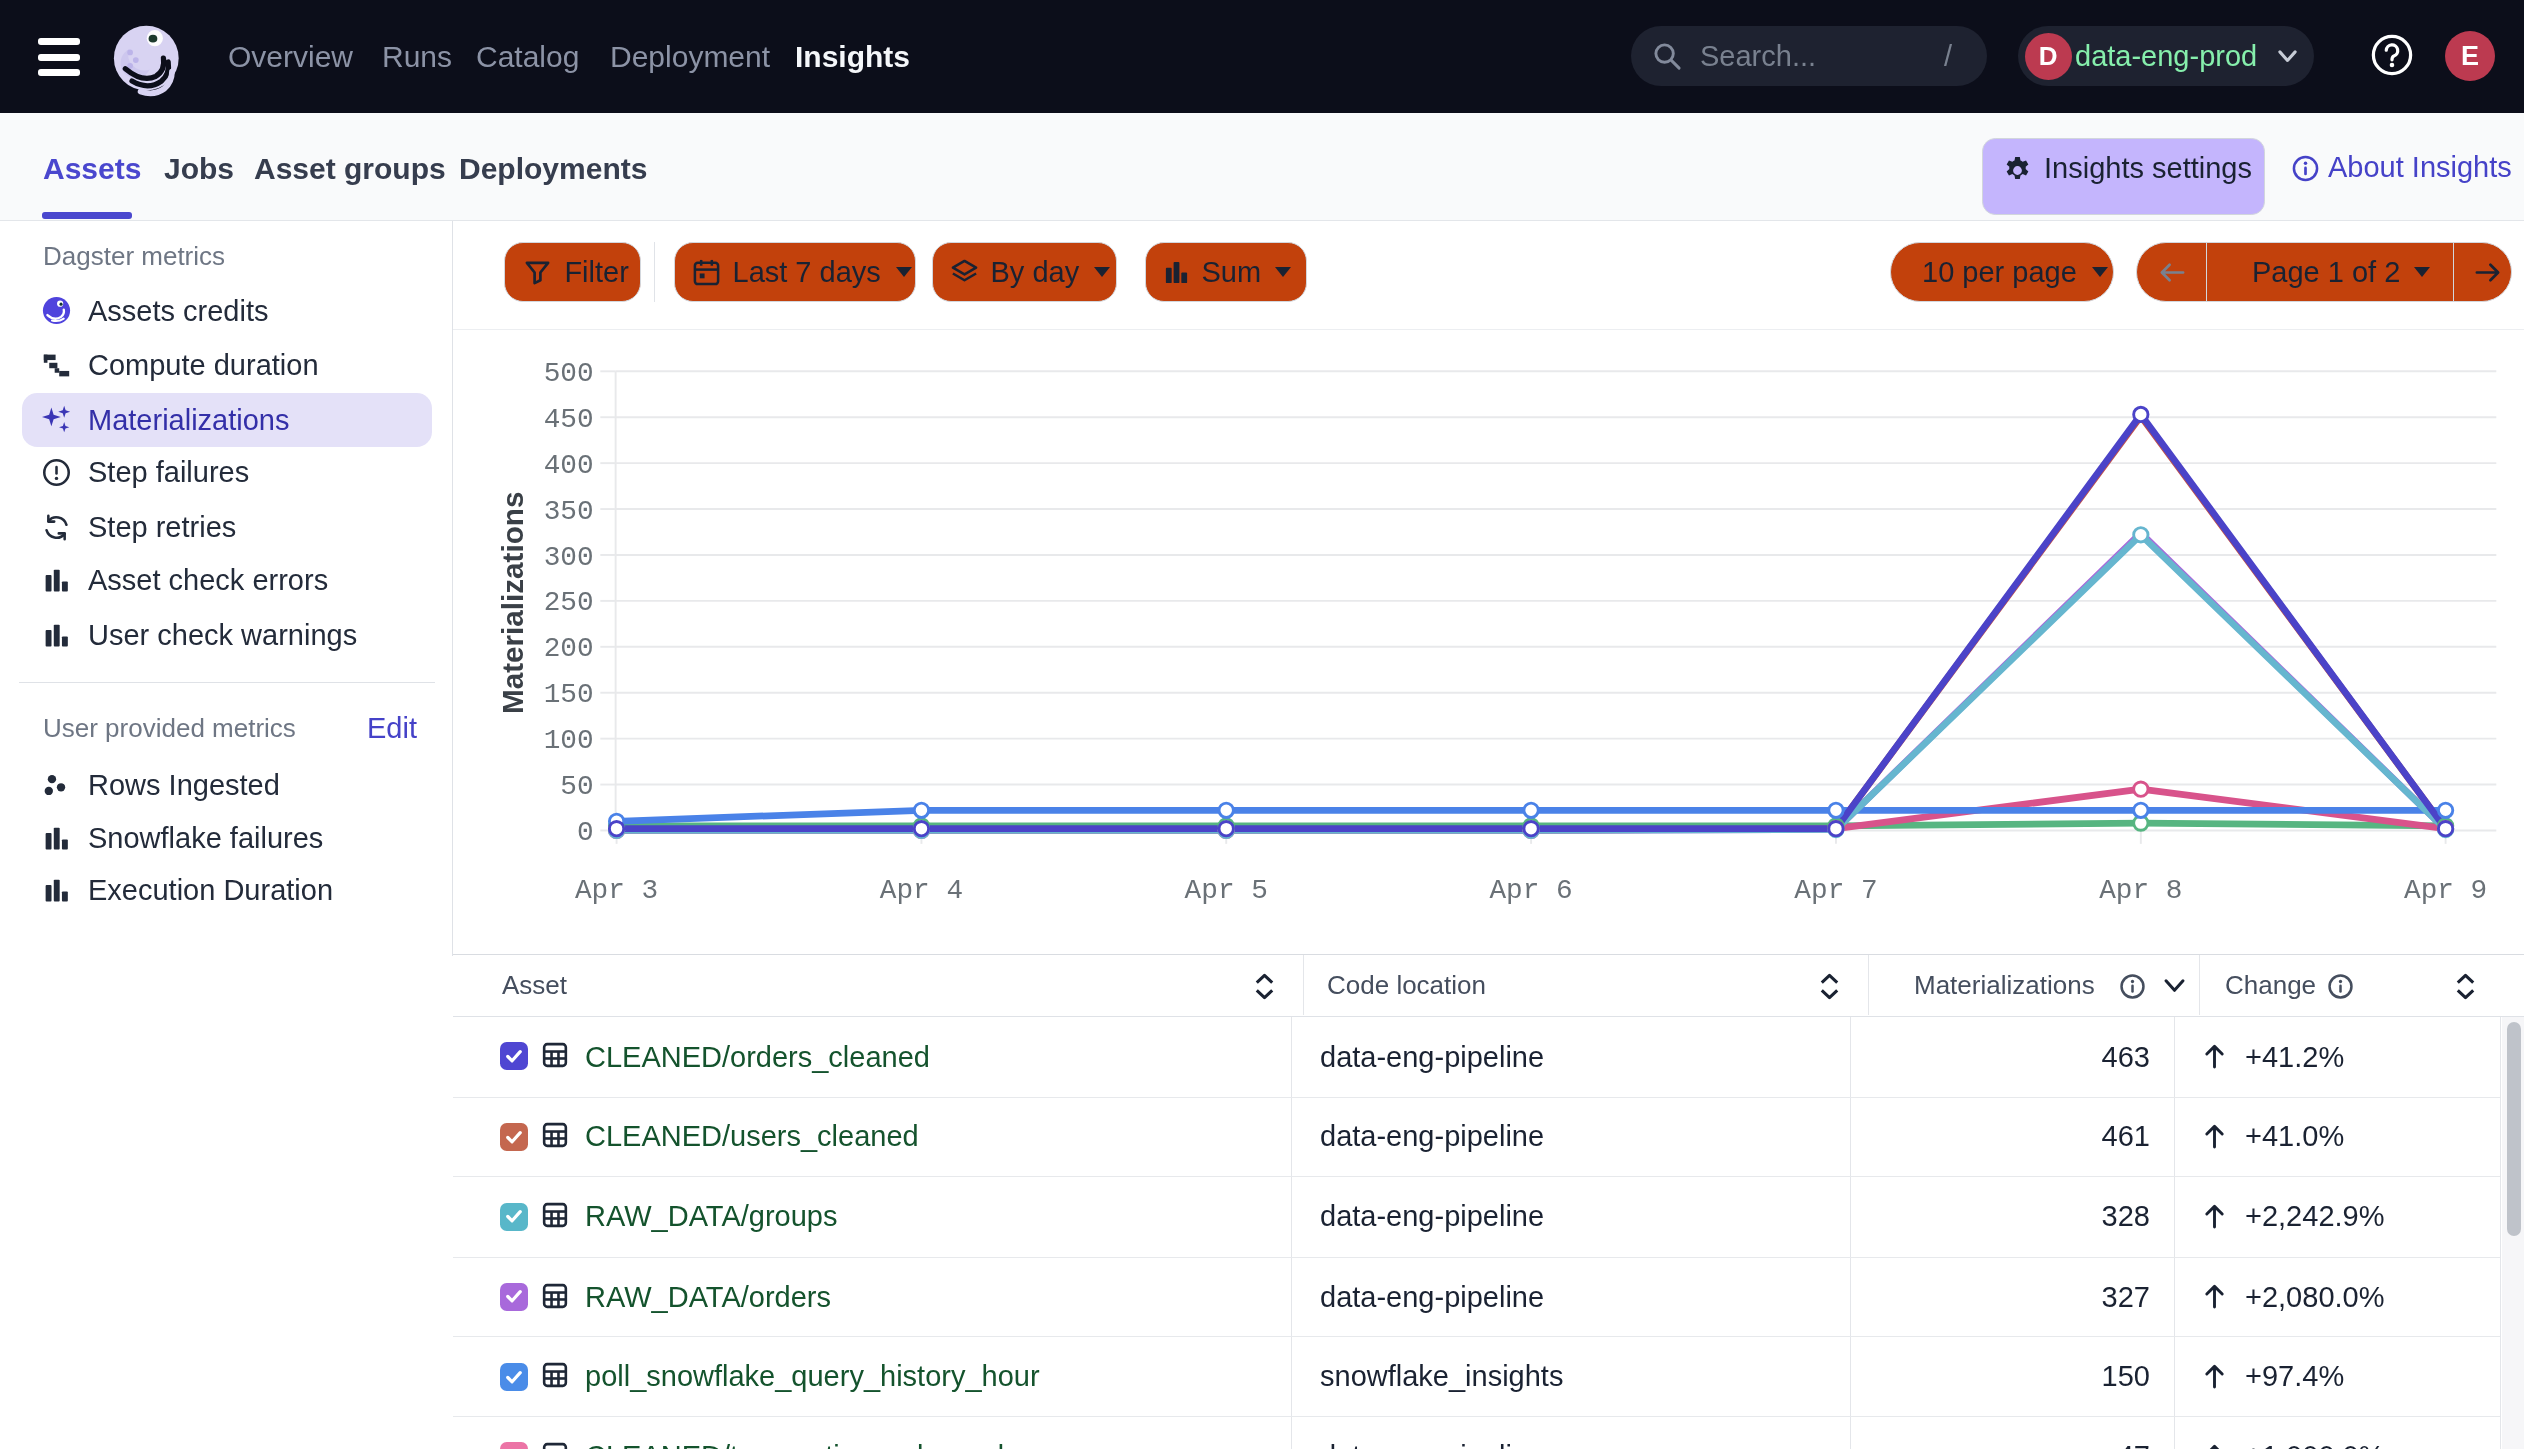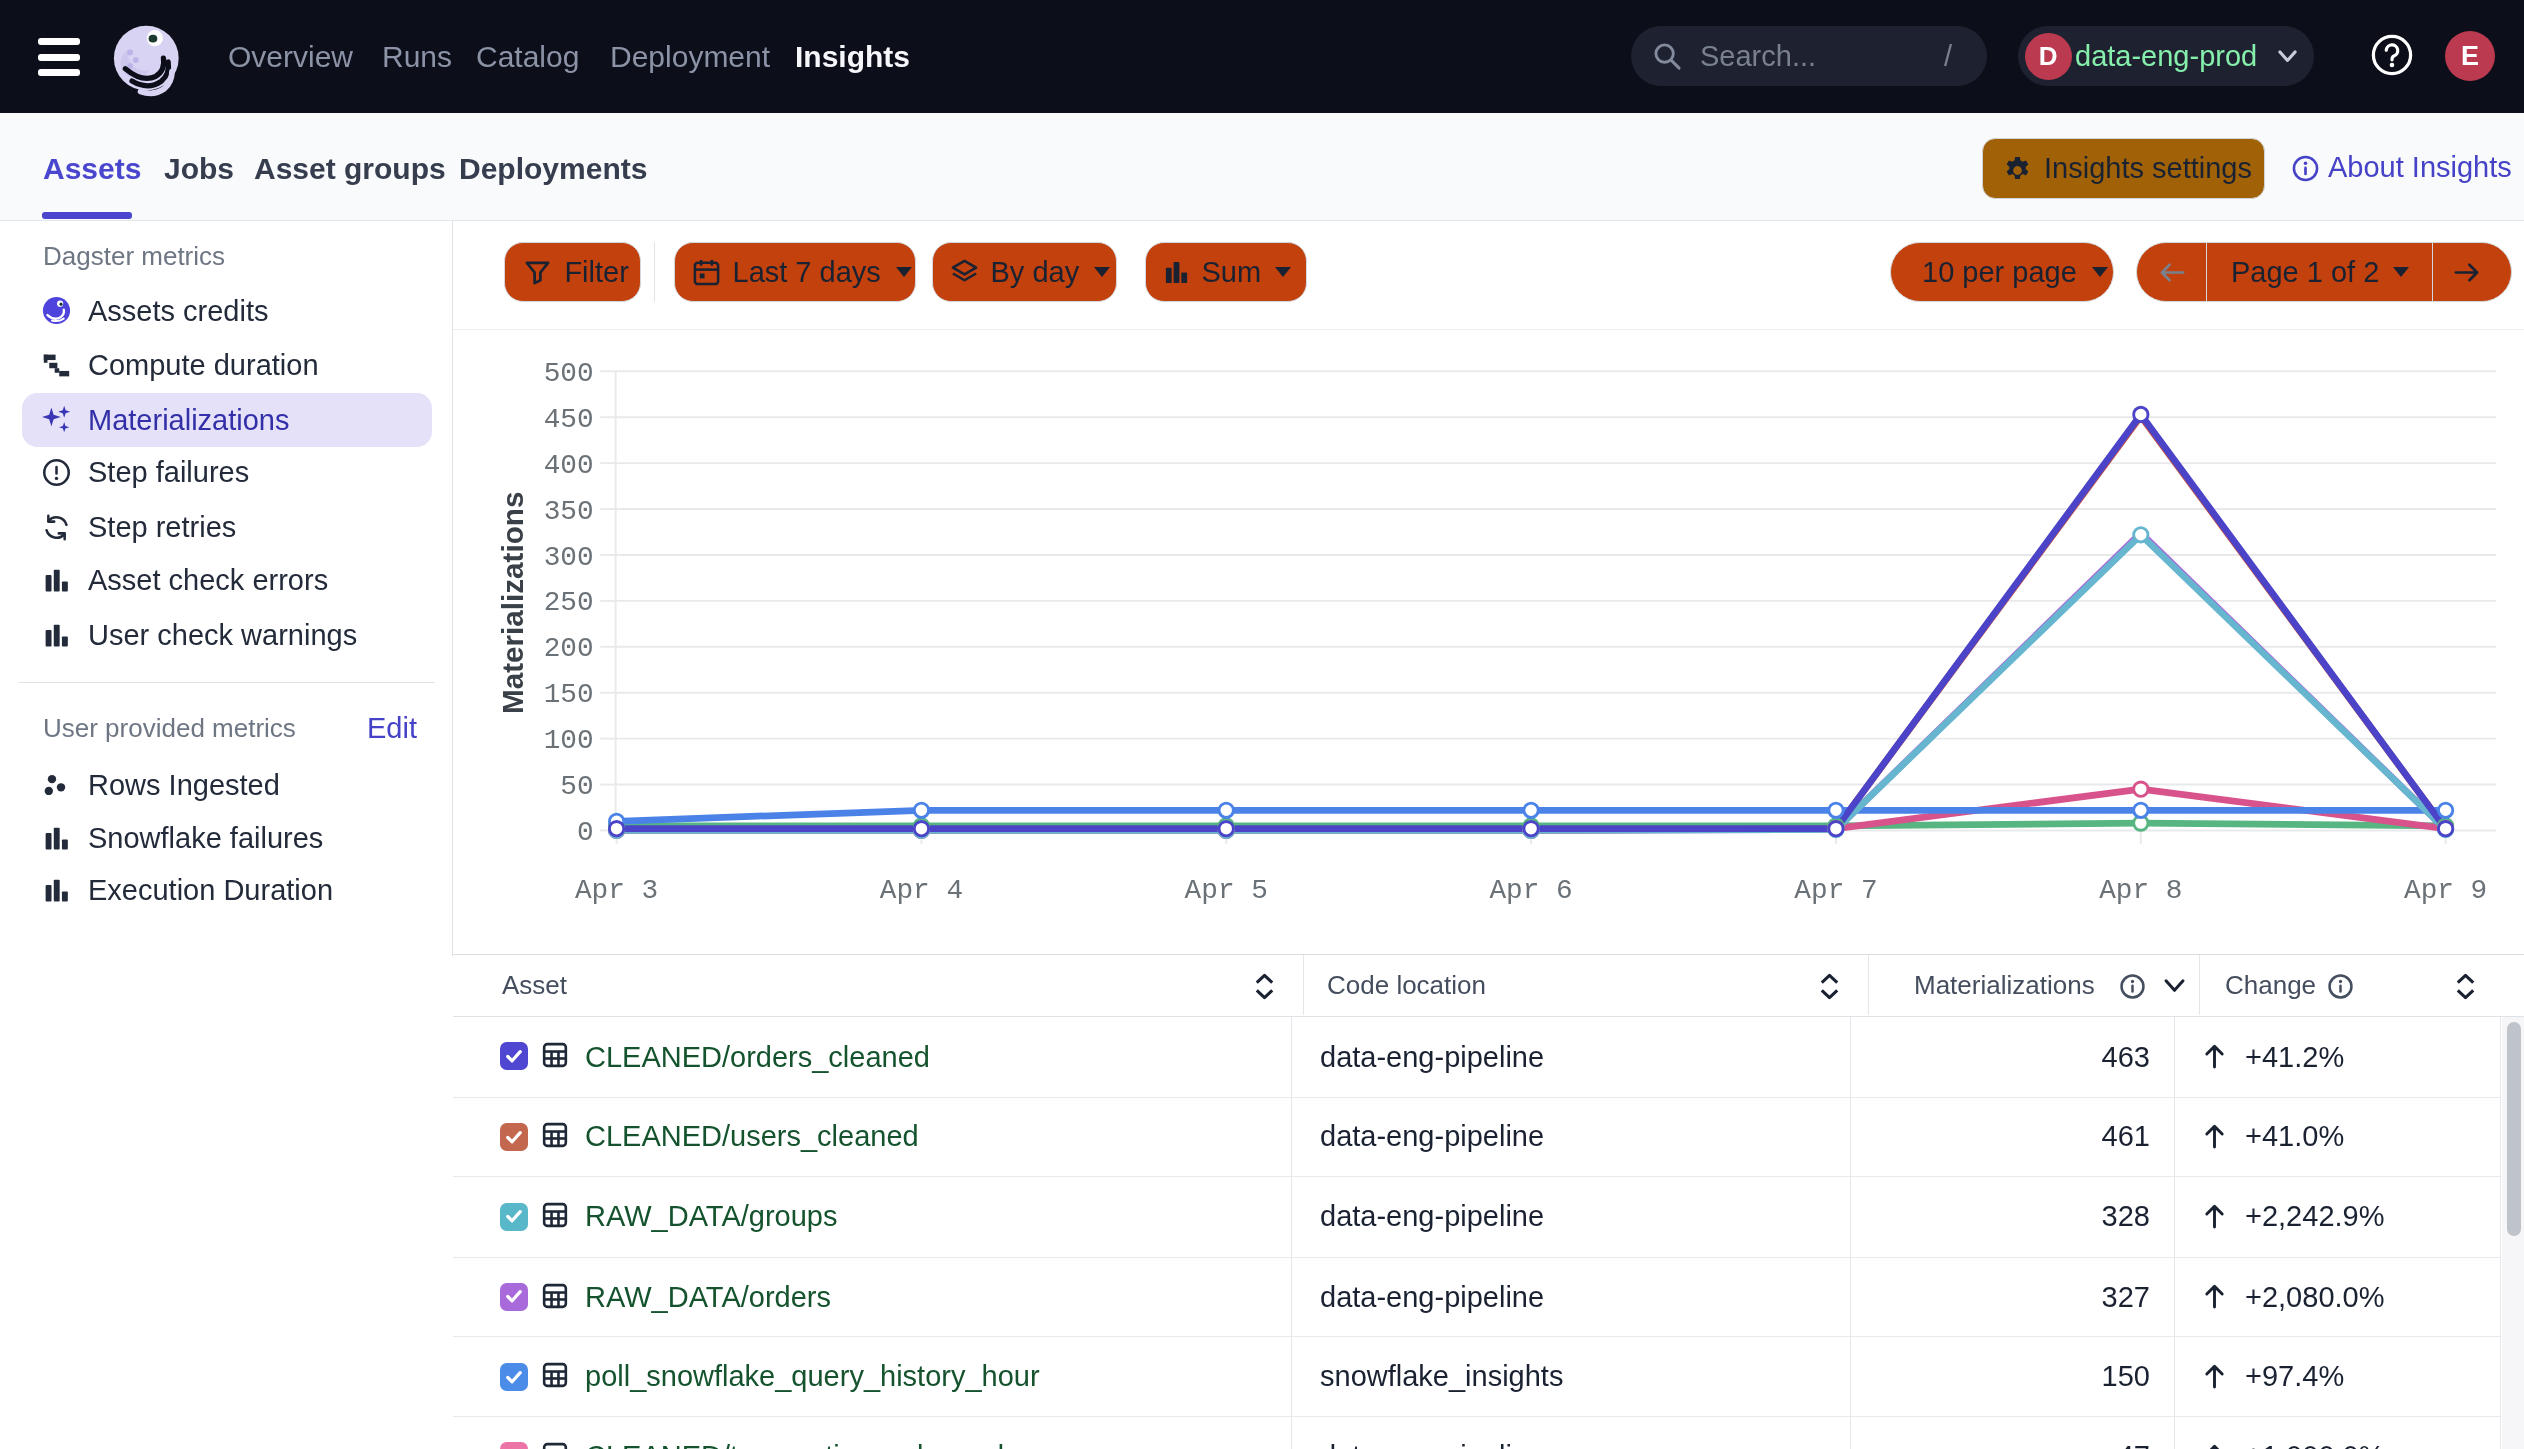--- a/index.html
+++ b/index.html
@@ -93,21 +93,21 @@
   <div class="avatar" style="left:2445px;top:31px;width:50px;height:50px;line-height:50px;font-size:27px">E</div>
 </div>
 
 <div id="tabbar">
   <span class="tab" style="left:43px;color:#4A47CE">Assets</span>
   <span class="tab" style="left:164px">Jobs</span>
   <span class="tab" style="left:254px">Asset groups</span>
   <span class="tab" style="left:459px">Deployments</span>
   <div id="tabunderline"></div>
 
-  <div class="abs" style="left:1982px;top:25px;width:283px;height:61px;border:1.9px solid #D2D6DC;border-radius:13.4px;background:#a16207">
+  <div class="abs" style="left:1982px;top:25px;width:283px;height:77px;border:1.9px solid #D2D6DC;border-radius:13.4px;background:#c4b5fd">
     <svg class="abs" style="left:19px;top:16.3px" width="31" height="31" viewBox="0 0 24 24">
       <path fill="#1A2232" d="M10.2 1.5h3.6l.5 2.7c.6.2 1.2.5 1.7 1l2.6-1 1.8 3.1-2.1 1.8c.05.3.1.6.1.9s-.05.6-.1.9l2.1 1.8-1.8 3.1-2.6-1c-.5.4-1.1.7-1.7 1l-.5 2.7h-3.6l-.5-2.7c-.6-.2-1.2-.5-1.7-1l-2.6 1-1.8-3.1 2.1-1.8c-.05-.3-.1-.6-.1-.9s.05-.6.1-.9L3.6 7.3l1.8-3.1 2.6 1c.5-.4 1.1-.7 1.7-1l.5-2.7z M12 8.6a3.4 3.4 0 1 0 0 6.8 3.4 3.4 0 0 0 0-6.8z" fill-rule="evenodd"></path>
     </svg>
     <span class="abs" style="left:61px;top:0;line-height:59px;font-size:29px;color:#1A2232">Insights settings</span>
   </div>
   <svg class="abs" style="left:2292px;top:42px" width="27" height="27" viewBox="0 0 28 28">
     <circle cx="14" cy="14" r="12" fill="none" stroke="#4542C8" stroke-width="2.6"></circle>
     <circle cx="14" cy="8.5" r="1.8" fill="#4542C8"></circle>
     <rect x="12.6" y="12" width="2.8" height="9" rx="1.4" fill="#4542C8"></rect>
   </svg>
@@ -256,21 +256,21 @@
 <div class="btn pillbtn" style="left:1890px;width:224px">
   <span style="margin-left:31px">10 per page</span>
   <div class="caret" style="margin-left:15.3px"></div>
 </div>
 
 <div class="btn pillbtn" style="left:2136px;width:376px">
   <svg style="margin-left:21px" width="29" height="29" viewBox="0 0 30 30">
     <path d="M 26 15 L 5 15 M 12 7 L 4 15 L 12 23" fill="none" stroke="#79818F" stroke-width="2.8" stroke-linecap="round" stroke-linejoin="round"></path>
   </svg>
   <div style="width:1px;height:60px;background:#D3D7DD;margin-left:19px"></div>
-  <span style="margin-left:24px">Page 1 of 2</span>
+  <span style="margin-left:45px">Page 1 of 2</span>
   <div class="caret" style="margin-left:13.4px"></div>
   <div style="width:1px;height:60px;background:#D3D7DD;margin-left:23px"></div>
   <svg style="margin-left:19px" width="29" height="29" viewBox="0 0 30 30">
     <path d="M 4 15 L 25 15 M 18 7 L 26 15 L 18 23" fill="none" stroke="#1A2232" stroke-width="2.8" stroke-linecap="round" stroke-linejoin="round"></path>
   </svg>
 </div>
 
 <div class="abs" style="left:453px;top:329px;width:2072px;height:1px;background:#ECEEF1"></div>
 <svg class="abs" style="left:453px;top:330px" width="2072" height="625" viewBox="0 0 2166 653" id="chart">
 <g stroke="#E8E9EB" stroke-width="2">

